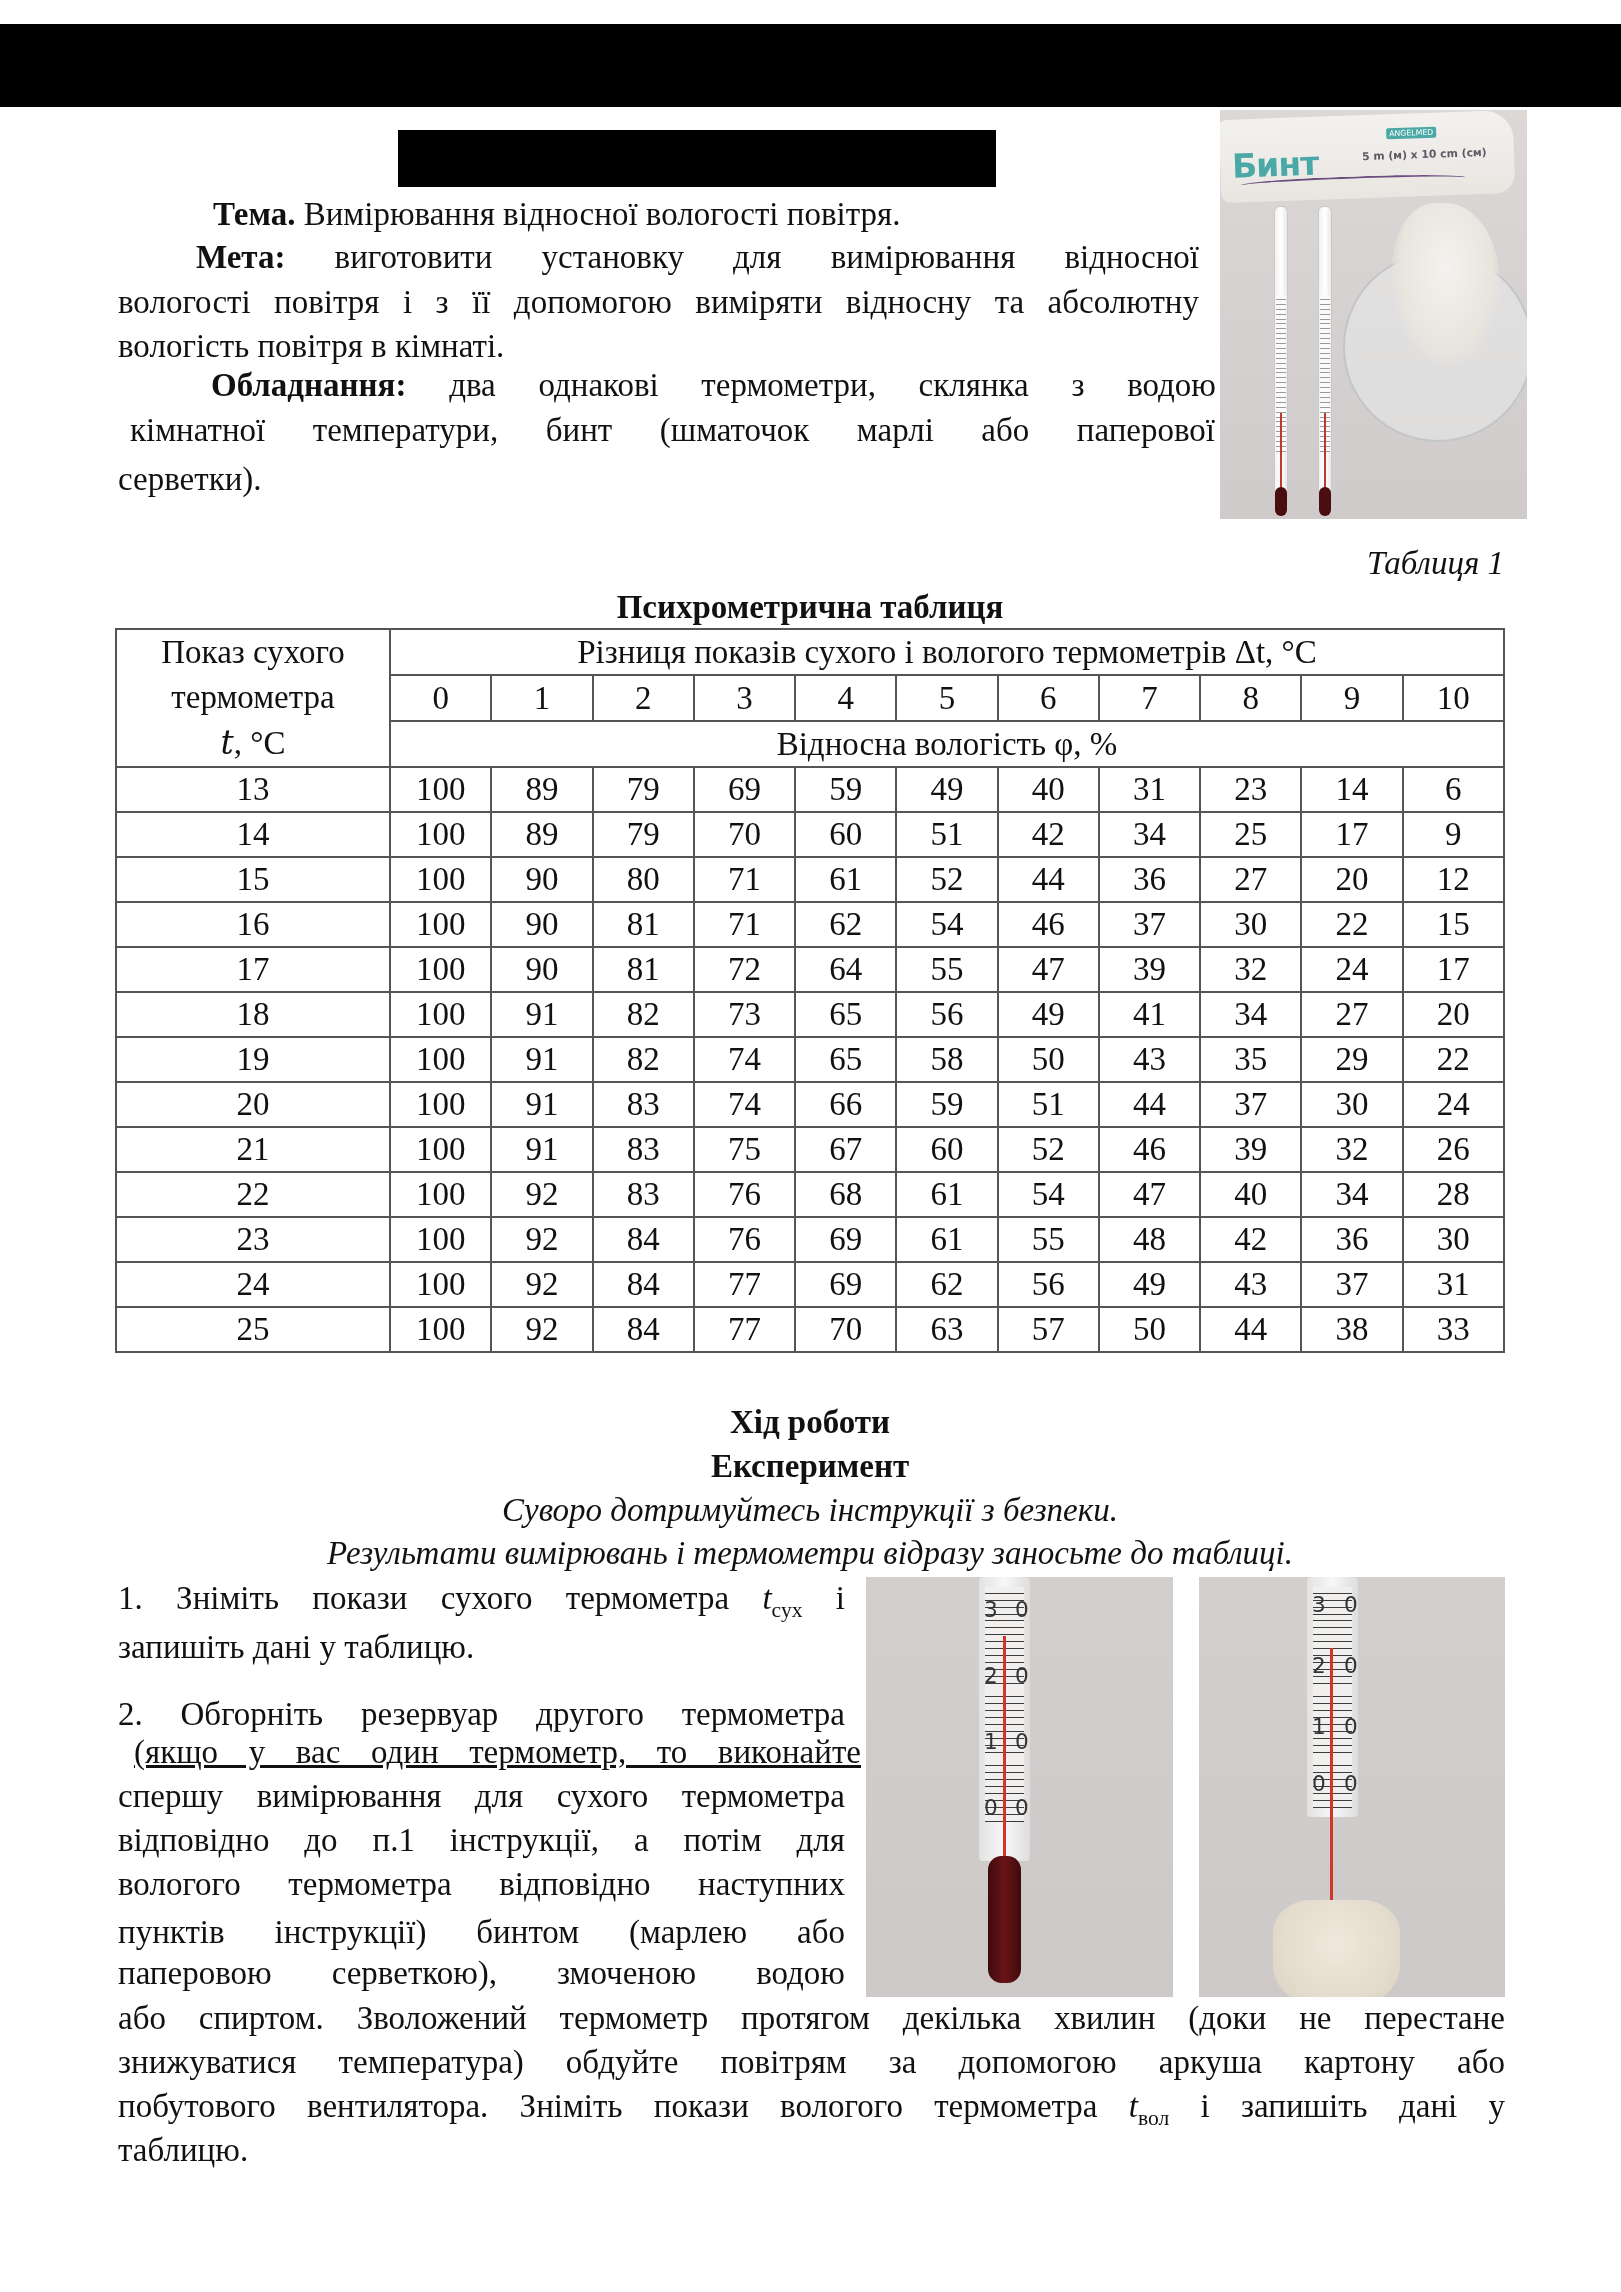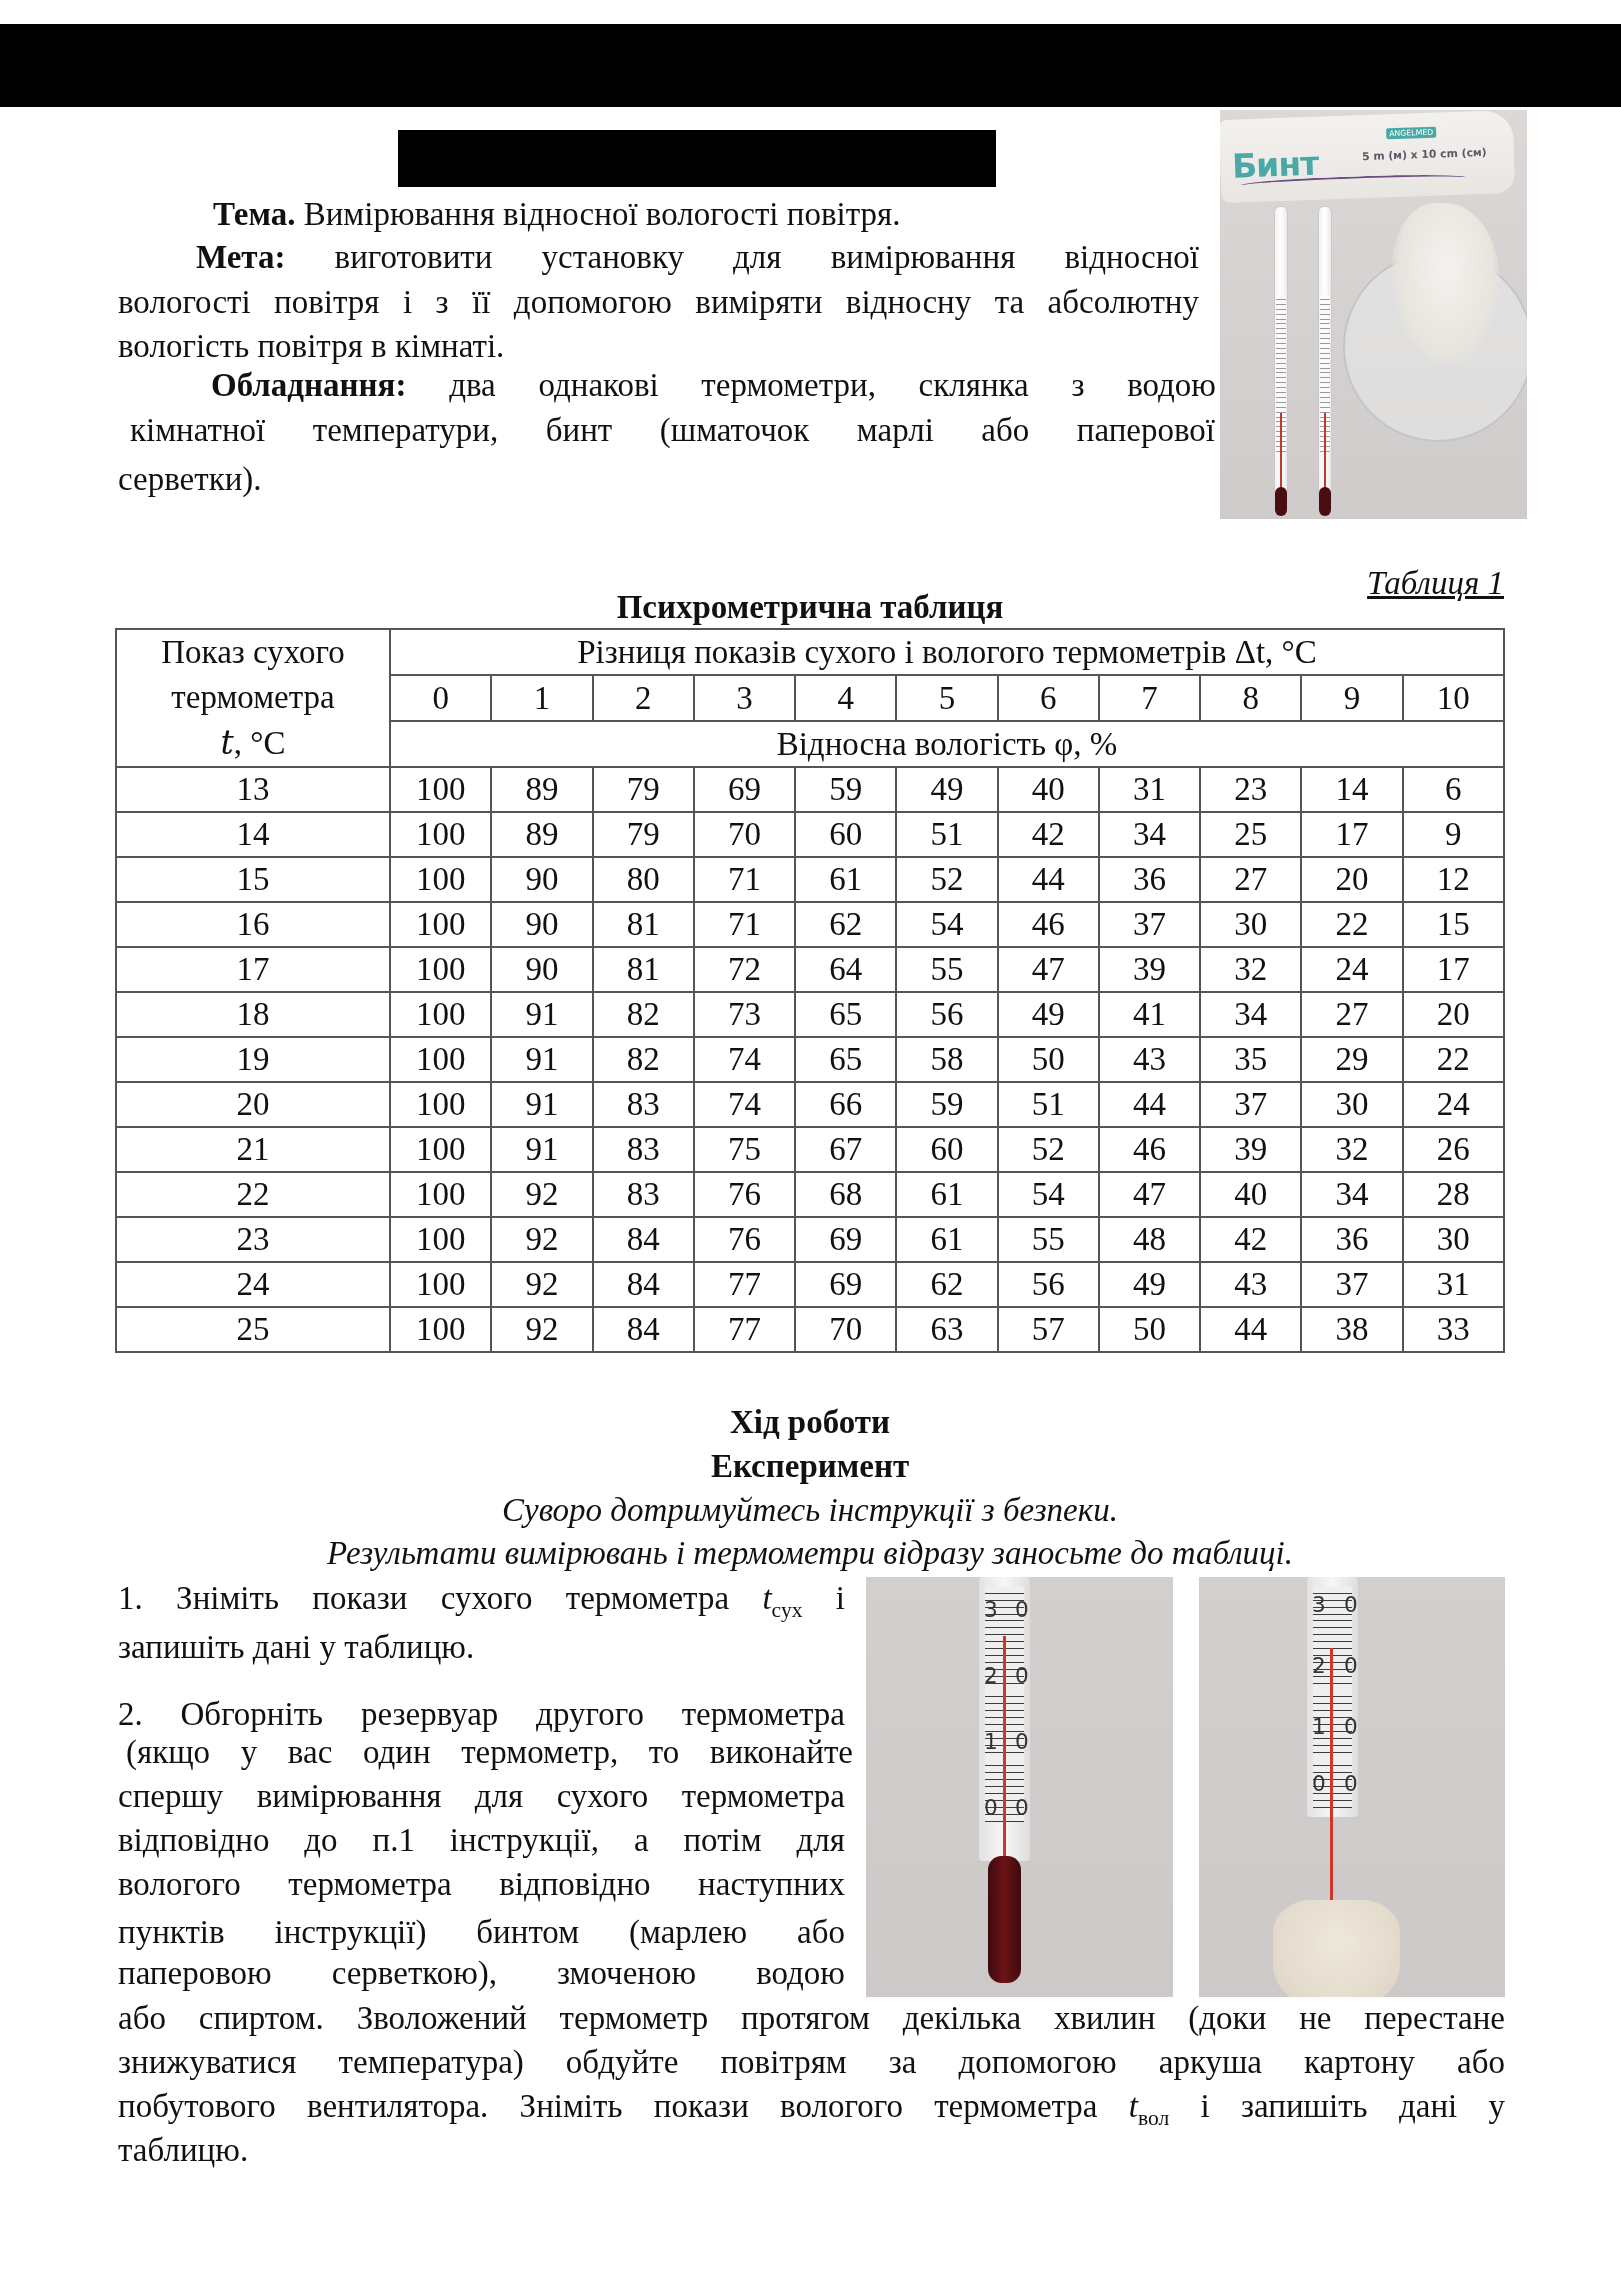--- a/index.html
+++ b/index.html
@@ -98,21 +98,21 @@
   <div class="thermo-bulb" style="left:55px; top:377px;"></div>
   <div class="thermo" style="left:98px; top:96px; height:294px;">
     <div class="thermo-scale" style="top:88px; height:157px;"></div>
     <div class="thermo-col" style="top:206px; height:78px;"></div>
   </div>
   <div class="thermo-bulb" style="left:99px; top:377px;"></div>
   <div class="dish"></div>
   <div class="gauze"></div>
 </div>
 
-<div class="txt ital" style="right:117px; top:561px;text-decoration:underline;">Таблиця 1</div>
+<div class="txt ital" style="right:117px; top:541px;">Таблиця 1</div>
 <div class="txt center" style="left:115px; width:1390px; top:585px; font-weight:bold;">Психрометрична таблиця</div>
 
 <table class="psy">
   <tbody id="psy-body">
     <tr>
       <td class="c0 hdr-left" rowspan="3">
         <div>Показ сухого</div>
         <div>термометра</div>
         <div><i style="font-family:'DejaVu Serif',serif;">t</i><span>, °C</span></div>
       </td>
@@ -324,21 +324,21 @@
 <div class="txt center ital" style="left:115px; width:1390px; top:1488px;">Суворо дотримуйтесь інструкції з безпеки.</div>
 <div class="txt center ital" style="left:115px; width:1390px; top:1531px;">Результати вимірювань і термометри відразу заносьте до таблиці.</div>
 
 <div class="txt just" style="left:118px; top:1576px; width:727px;">
   <span>1. Зніміть покази сухого термометра </span><i>t</i><sub style="font-size:21.6px;">сух</sub><span> і</span>
 </div>
 <div class="txt" style="left:118px; top:1625px;">запишіть дані у таблицю.</div>
 
 <div id="step2-col" class="abs" style="left:118px; top:1686px; width:727px;">
     <div class="txt just" style="left: 0px; top: 0px; width: 727px; margin-top: 6px;">2. Обгорніть резервуар другого термометра</div>
-    <div class="txt just" style="left: 8px; top: 44px; width: 727px;">(якщо у вас один термометр, то виконайте</div>
+    <div class="txt just" style="left: 16px; top: 44px; width: 727px; text-decoration: underline;">(якщо у вас один термометр, то виконайте</div>
     <div class="txt just" style="left: 0px; top: 88px; width: 727px;">спершу вимірювання для сухого термометра</div>
     <div class="txt just" style="left: 0px; top: 132px; width: 727px;">відповідно до п.1 інструкції, а потім для</div>
     <div class="txt just" style="left: 0px; top: 176px; width: 727px;">вологого термометра відповідно наступних</div>
     <div class="txt just" style="left: 0px; top: 208px; width: 727px; margin-top: 16px;">пунктів інструкції) бинтом (марлею або</div>
     <div class="txt just" style="left: 0px; top: 265px; width: 727px;">паперовою серветкою), змоченою водою</div>
   </div>
 
 <div id="step2-full" class="abs" style="left:118px; top:1996px; width:1387px;">
     <div class="txt just" style="left: 0px; top: 0px; width: 1387px;">або спиртом. Зволожений термометр протягом декілька хвилин (доки не перестане</div>
     <div class="txt just" style="left: 0px; top: 44px; width: 1387px;">знижуватися температура) обдуйте повітрям за допомогою аркуша картону або</div>

